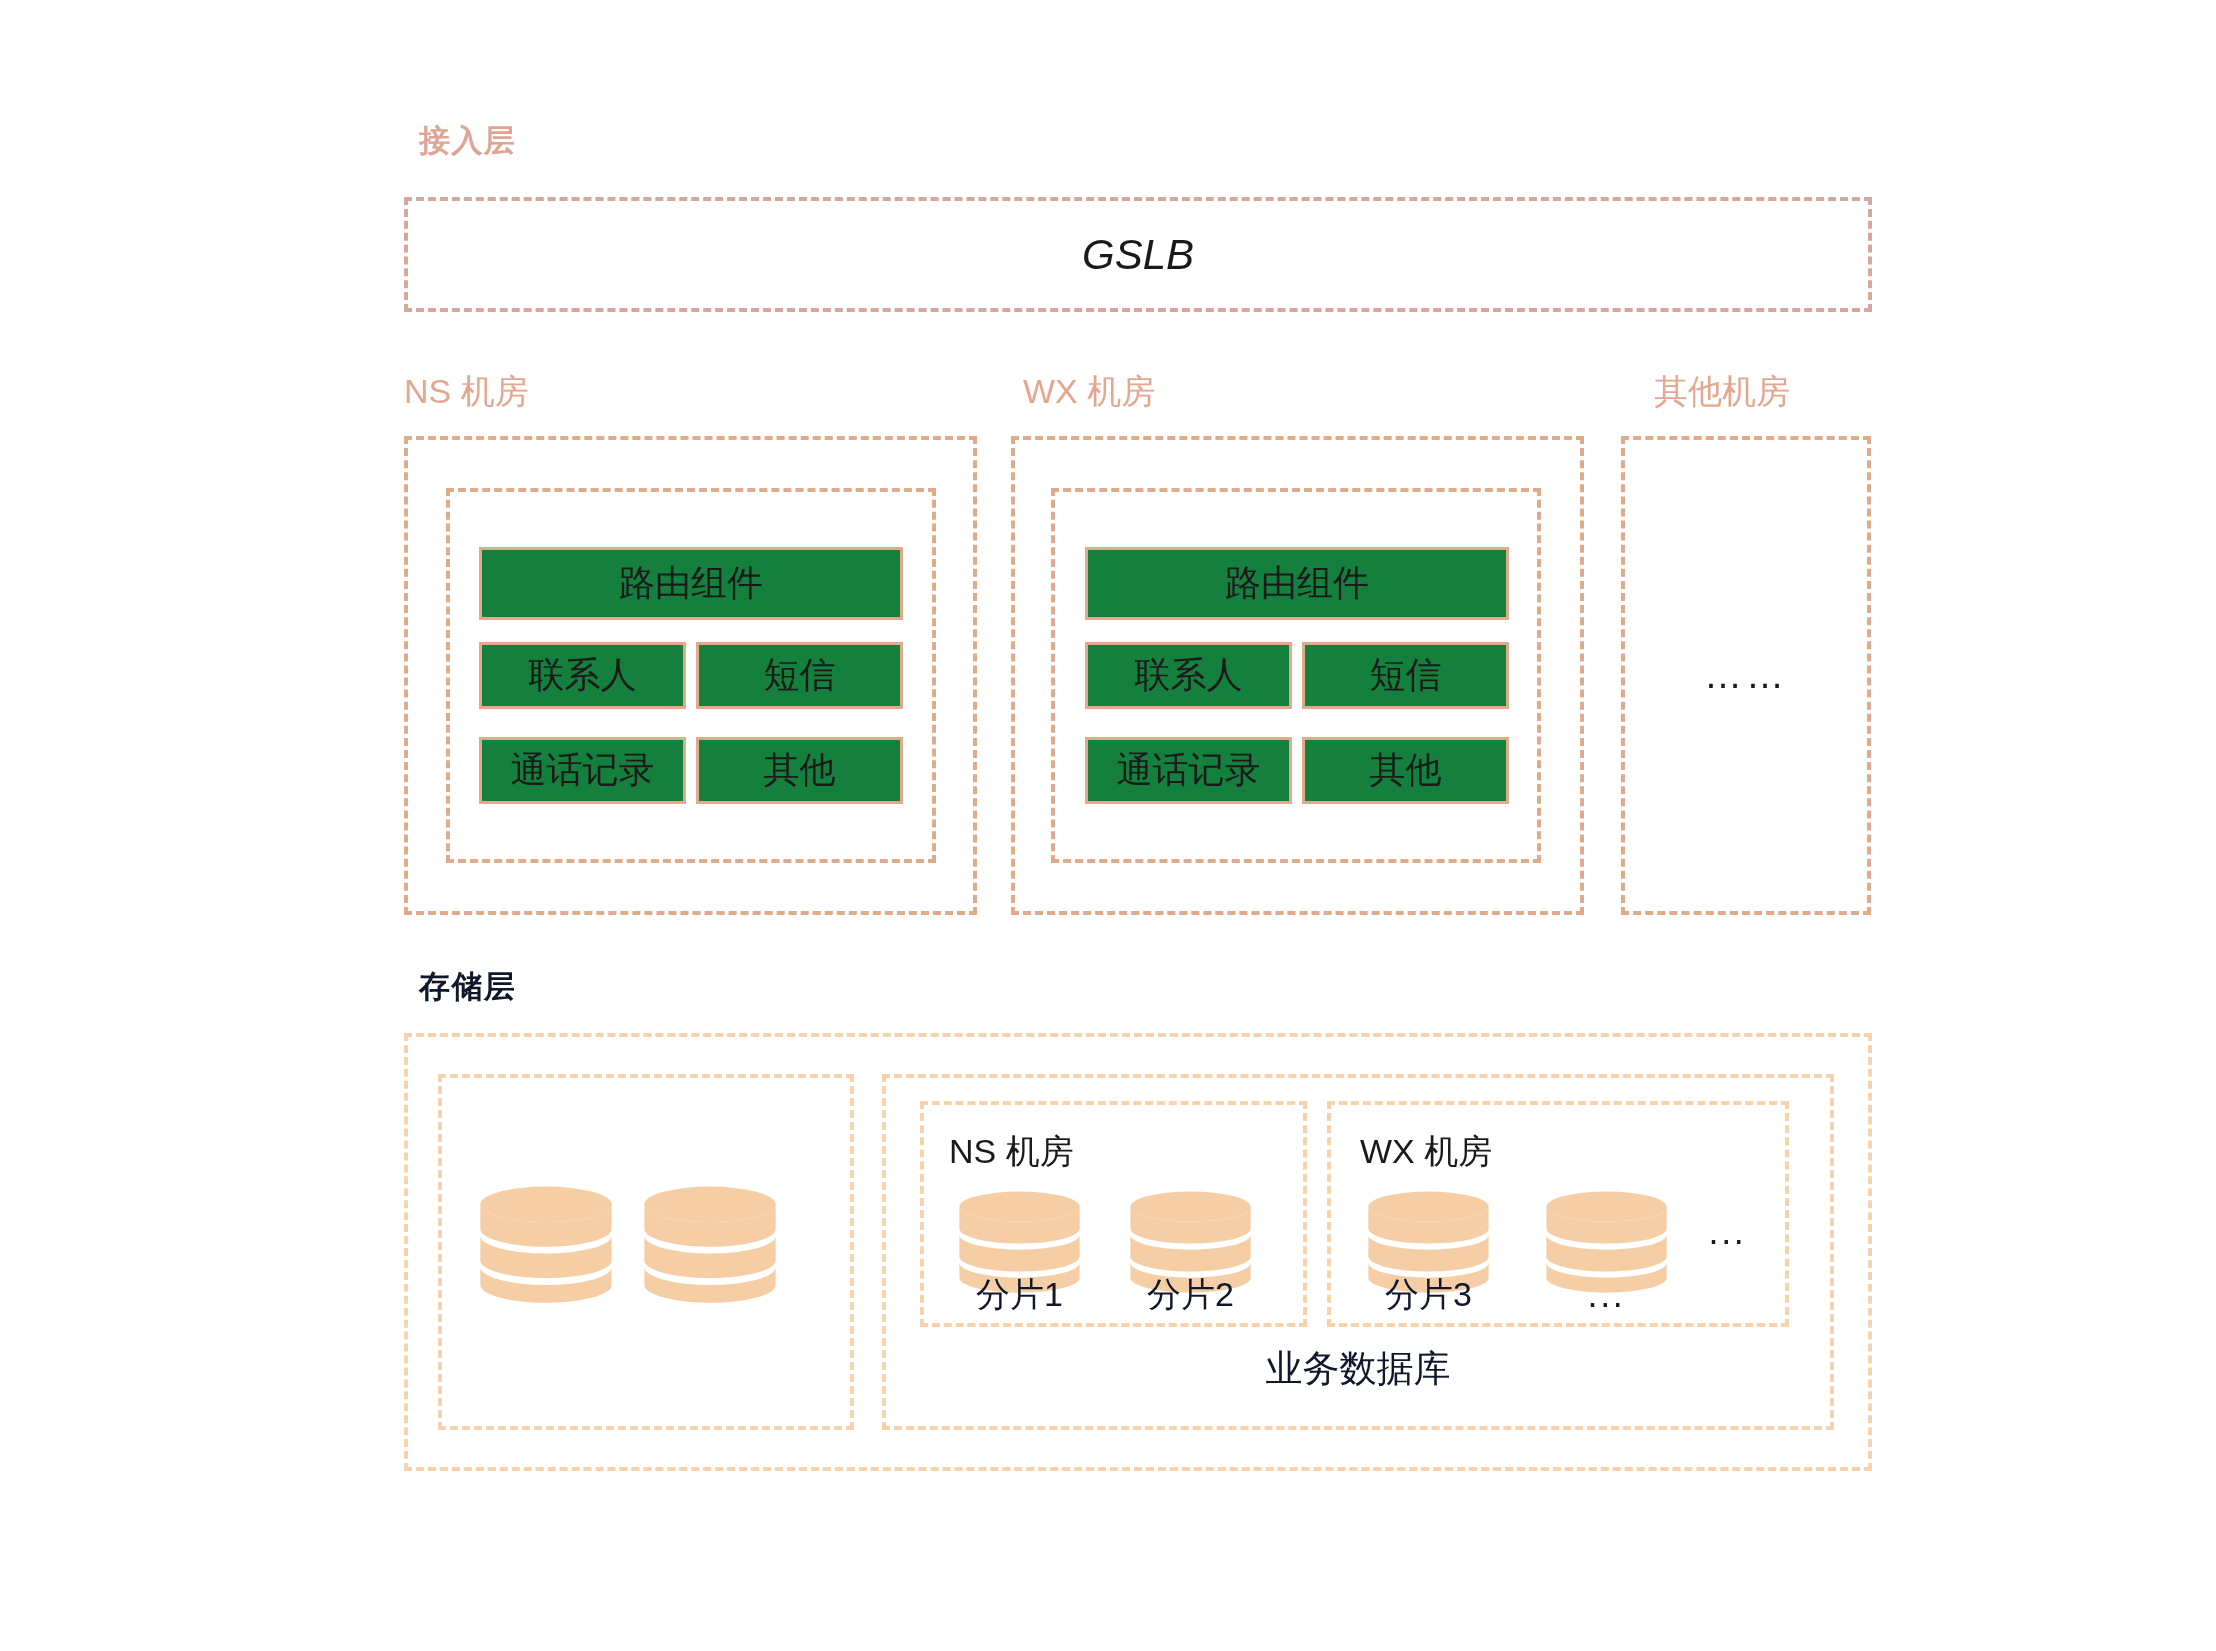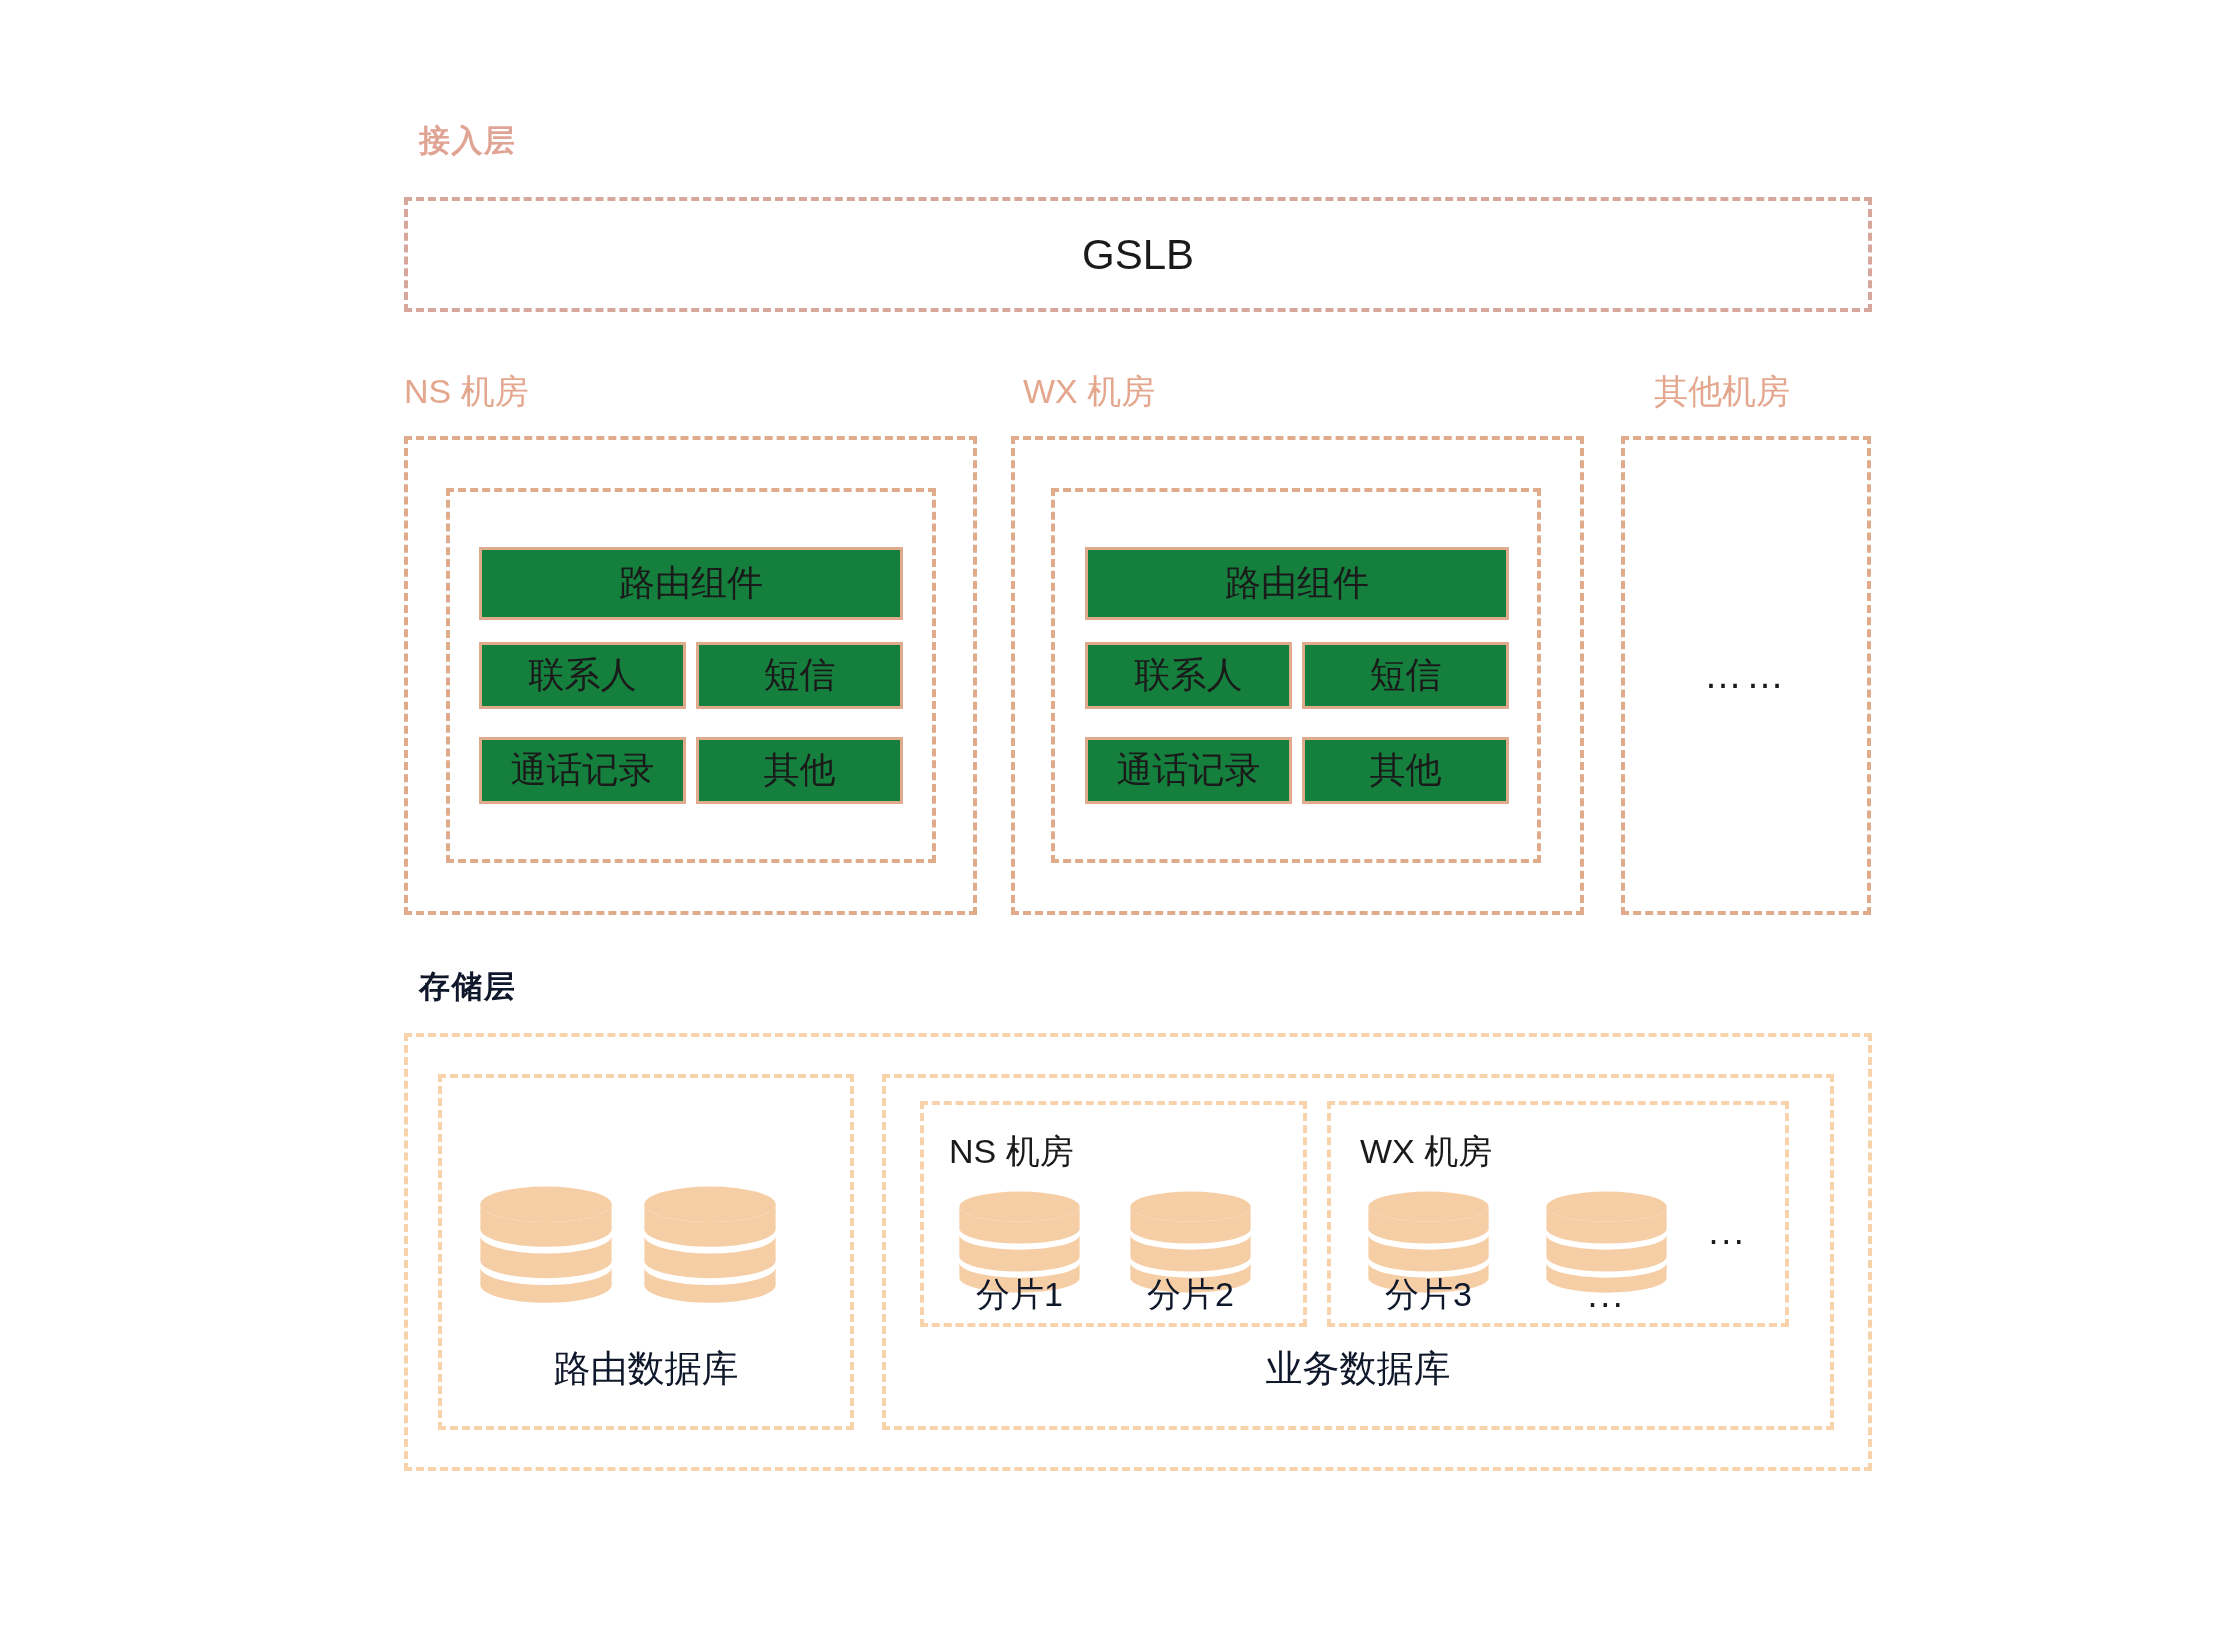--- a/index.html
+++ b/index.html
@@ -78,21 +78,21 @@
 </style>
 </head>
 <body>
 
 <div id="canvas">
 
   <div class="layer-caption caption-access" style="left:419px; top:120px;">接入层</div>
 
   <div class="dbox d-rose" style="left:404px; top:197px; width:1468px; height:115px;">
   </div>
-  <div class="centered-text gslb-text" style="left:404px; top:197px; width:1468px; height:115px;">GSLB</div>
+  <div class="centered-text gslb-text" style="left:404px; top:197px; width:1468px; height:115px;font-style:italic;">GSLB</div>
 
   <div class="room-caption" style="left:404px; top:369px;">NS 机房</div>
   <div class="room-caption" style="left:1023px; top:369px;">WX 机房</div>
   <div class="room-caption" style="left:1654px; top:369px;">其他机房</div>
 
   <div class="dbox d-tan" style="left:404px; top:436px; width:573px; height:479px;"></div>
   <div class="dbox d-tan" style="left:446px; top:488px; width:490px; height:375px;"></div>
 
   <div class="sbox" style="left:479px; top:547px; width:424px; height:73px;">路由组件</div>
 
@@ -134,21 +134,20 @@
     <svg width="134" height="118" viewBox="0 0 196 172" aria-hidden="true">
       <g fill="#f6cea6">
         <ellipse cx="98" cy="28" rx="96" ry="26"></ellipse>
         <path d="M2 28 L2 64 a96 26 0 0 0 192 0 L194 28 a96 26 0 0 1 -192 0 Z"></path>
         <path d="M2 74 L2 110 a96 26 0 0 0 192 0 L194 74 a96 26 0 0 1 -192 0 Z"></path>
         <path d="M2 120 L2 146 a96 26 0 0 0 192 0 L194 120 a96 26 0 0 1 -192 0 Z"></path>
       </g>
     </svg>
   </div>
 
-  <div class="centered-text" style="left:438px; top:1341px; width:416px; height:55px; font-size:37px;">路由数据库</div>
 
   <div class="dbox d-peach2" style="left:882px; top:1074px; width:952px; height:356px;"></div>
 
   <div class="dbox d-peach2" style="left:920px; top:1101px; width:387px; height:226px;"></div>
   <div class="plain-label" style="left:949px; top:1129px;">NS 机房</div>
 
   <div class="cyl" style="left:958px; top:1190px;">
     <svg width="123" height="103" viewBox="0 0 180 150" aria-hidden="true">
       <g fill="#f6cea6">
         <ellipse cx="90" cy="24" rx="88" ry="22"></ellipse>

